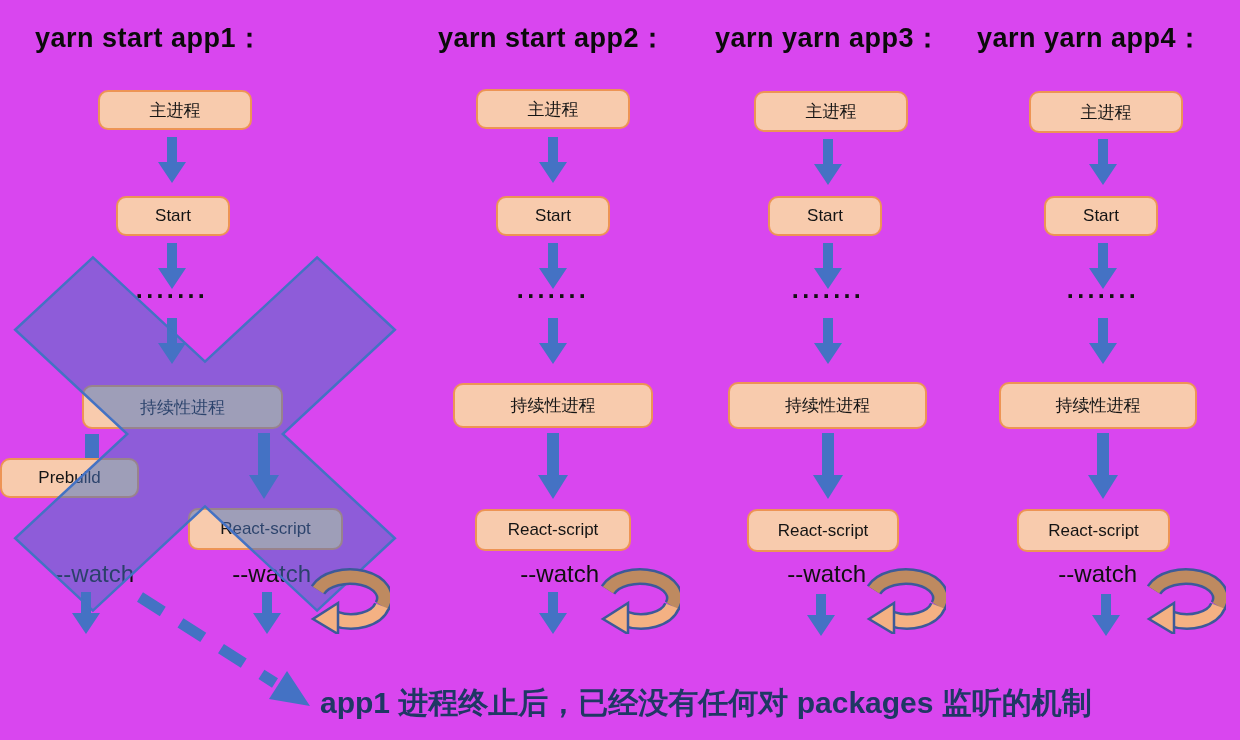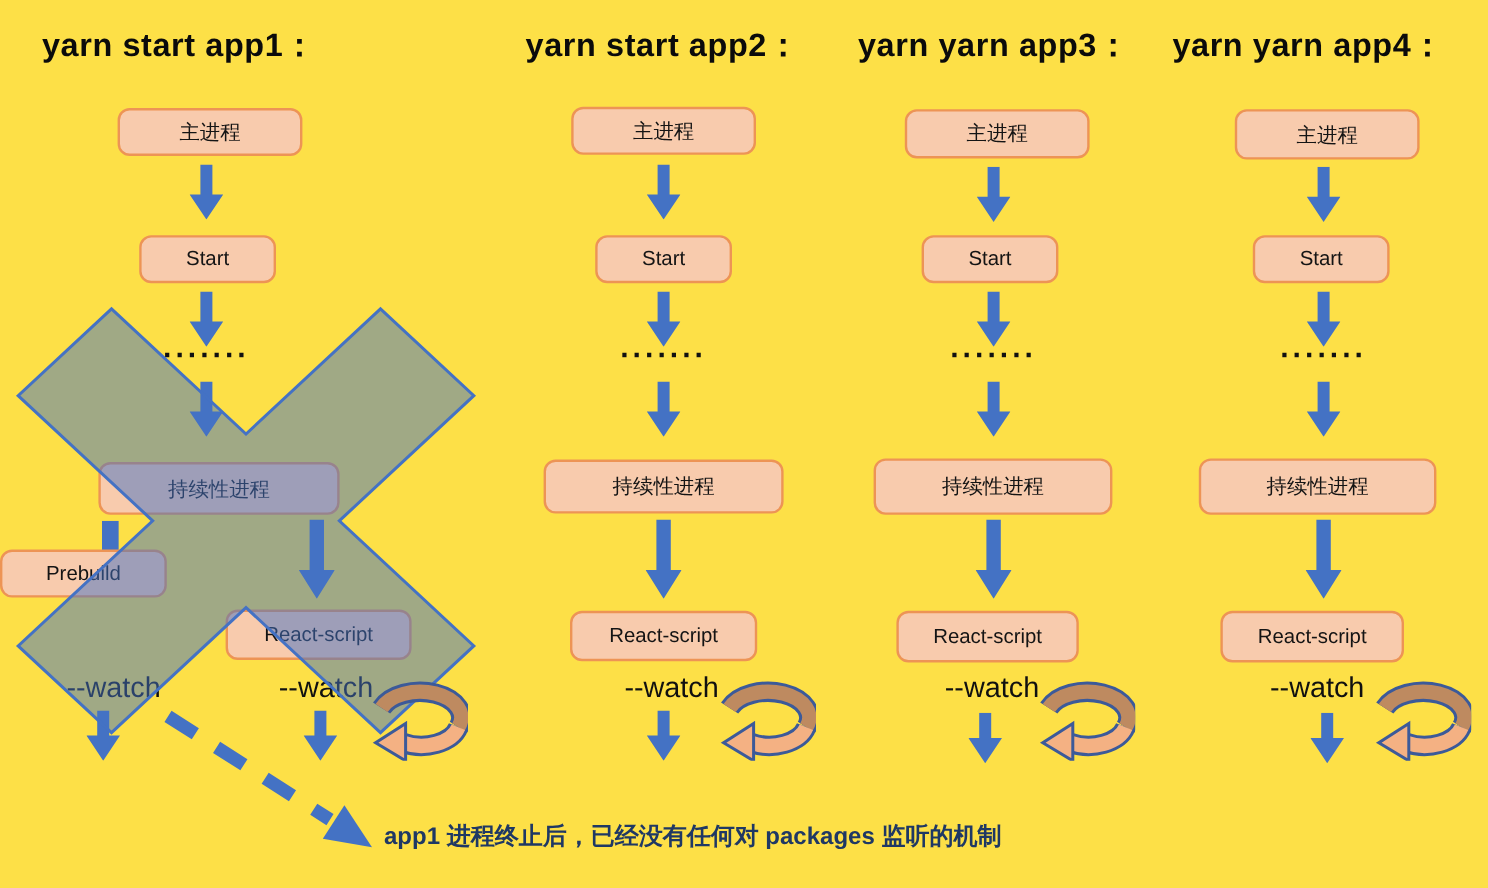--- a/index.html
+++ b/index.html
@@ -1,17 +1,17 @@
 <!DOCTYPE html>
 <html><head>
 <meta charset="utf-8">
 <style>
   html,body{margin:0;padding:0;background:#ffffff;}
   .canvas{
-    position:relative;width:1240px;height:740px;background:#fde047;
+    position:relative;width:1240px;height:740px;background:#d946ef;
     overflow:hidden;
     font-family:"Liberation Sans","DejaVu Sans",sans-serif;
   }
   .abs{position:absolute;}
   .title{
     position:absolute;font-size:27px;font-weight:600;color:#0b0b0b;
     white-space:nowrap;letter-spacing:0.5px;
   }
   .box{
     position:absolute;background:#F8CBAD;border:2.5px solid #ED9455;
@@ -20,21 +20,21 @@
   }
   .dots{
     position:absolute;font-size:25px;font-weight:700;color:#111;
     text-align:center;letter-spacing:2px;line-height:24px;
   }
   .watch{
     position:absolute;font-size:24px;color:#101010;text-align:right;
     white-space:nowrap;
   }
   .annotation{
-    position:absolute;font-size:20px;font-weight:700;color:#1F3864;
+    position:absolute;font-size:30px;font-weight:700;color:#1F3864;
     white-space:nowrap;
   }
 </style>
 </head>
 <body>
 
 <div class="canvas">
 
   <div>
     <div class="title" style="left:35px;top:20px">yarn start app1：</div>

